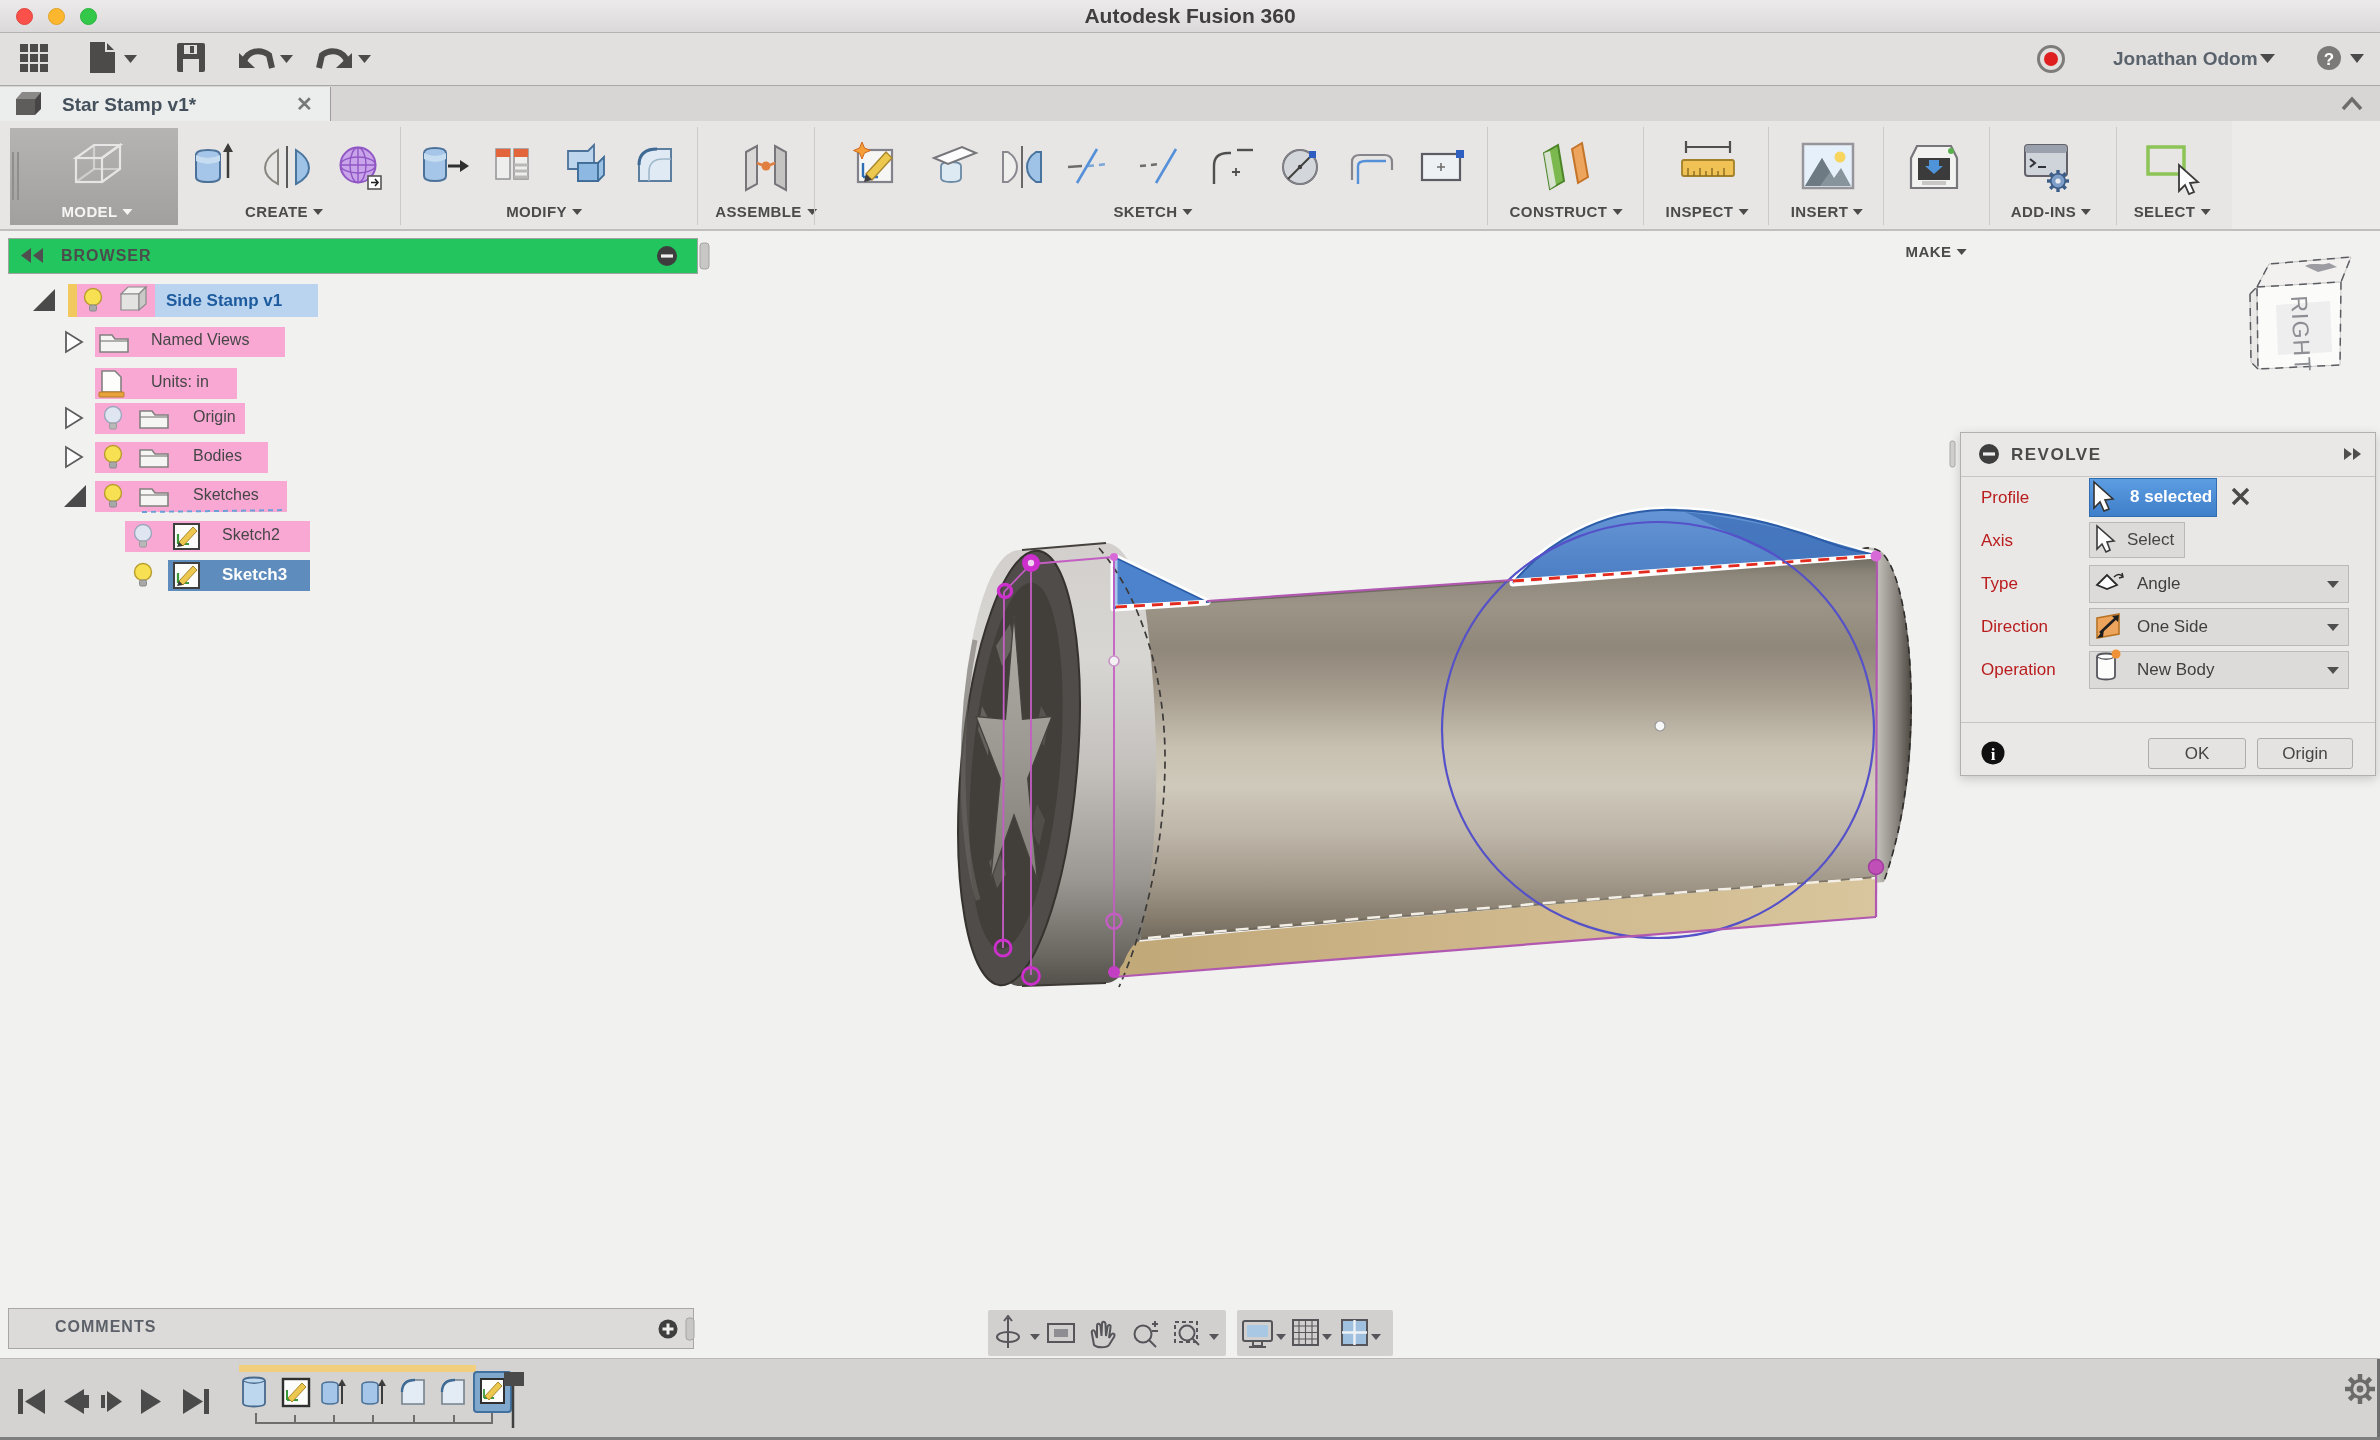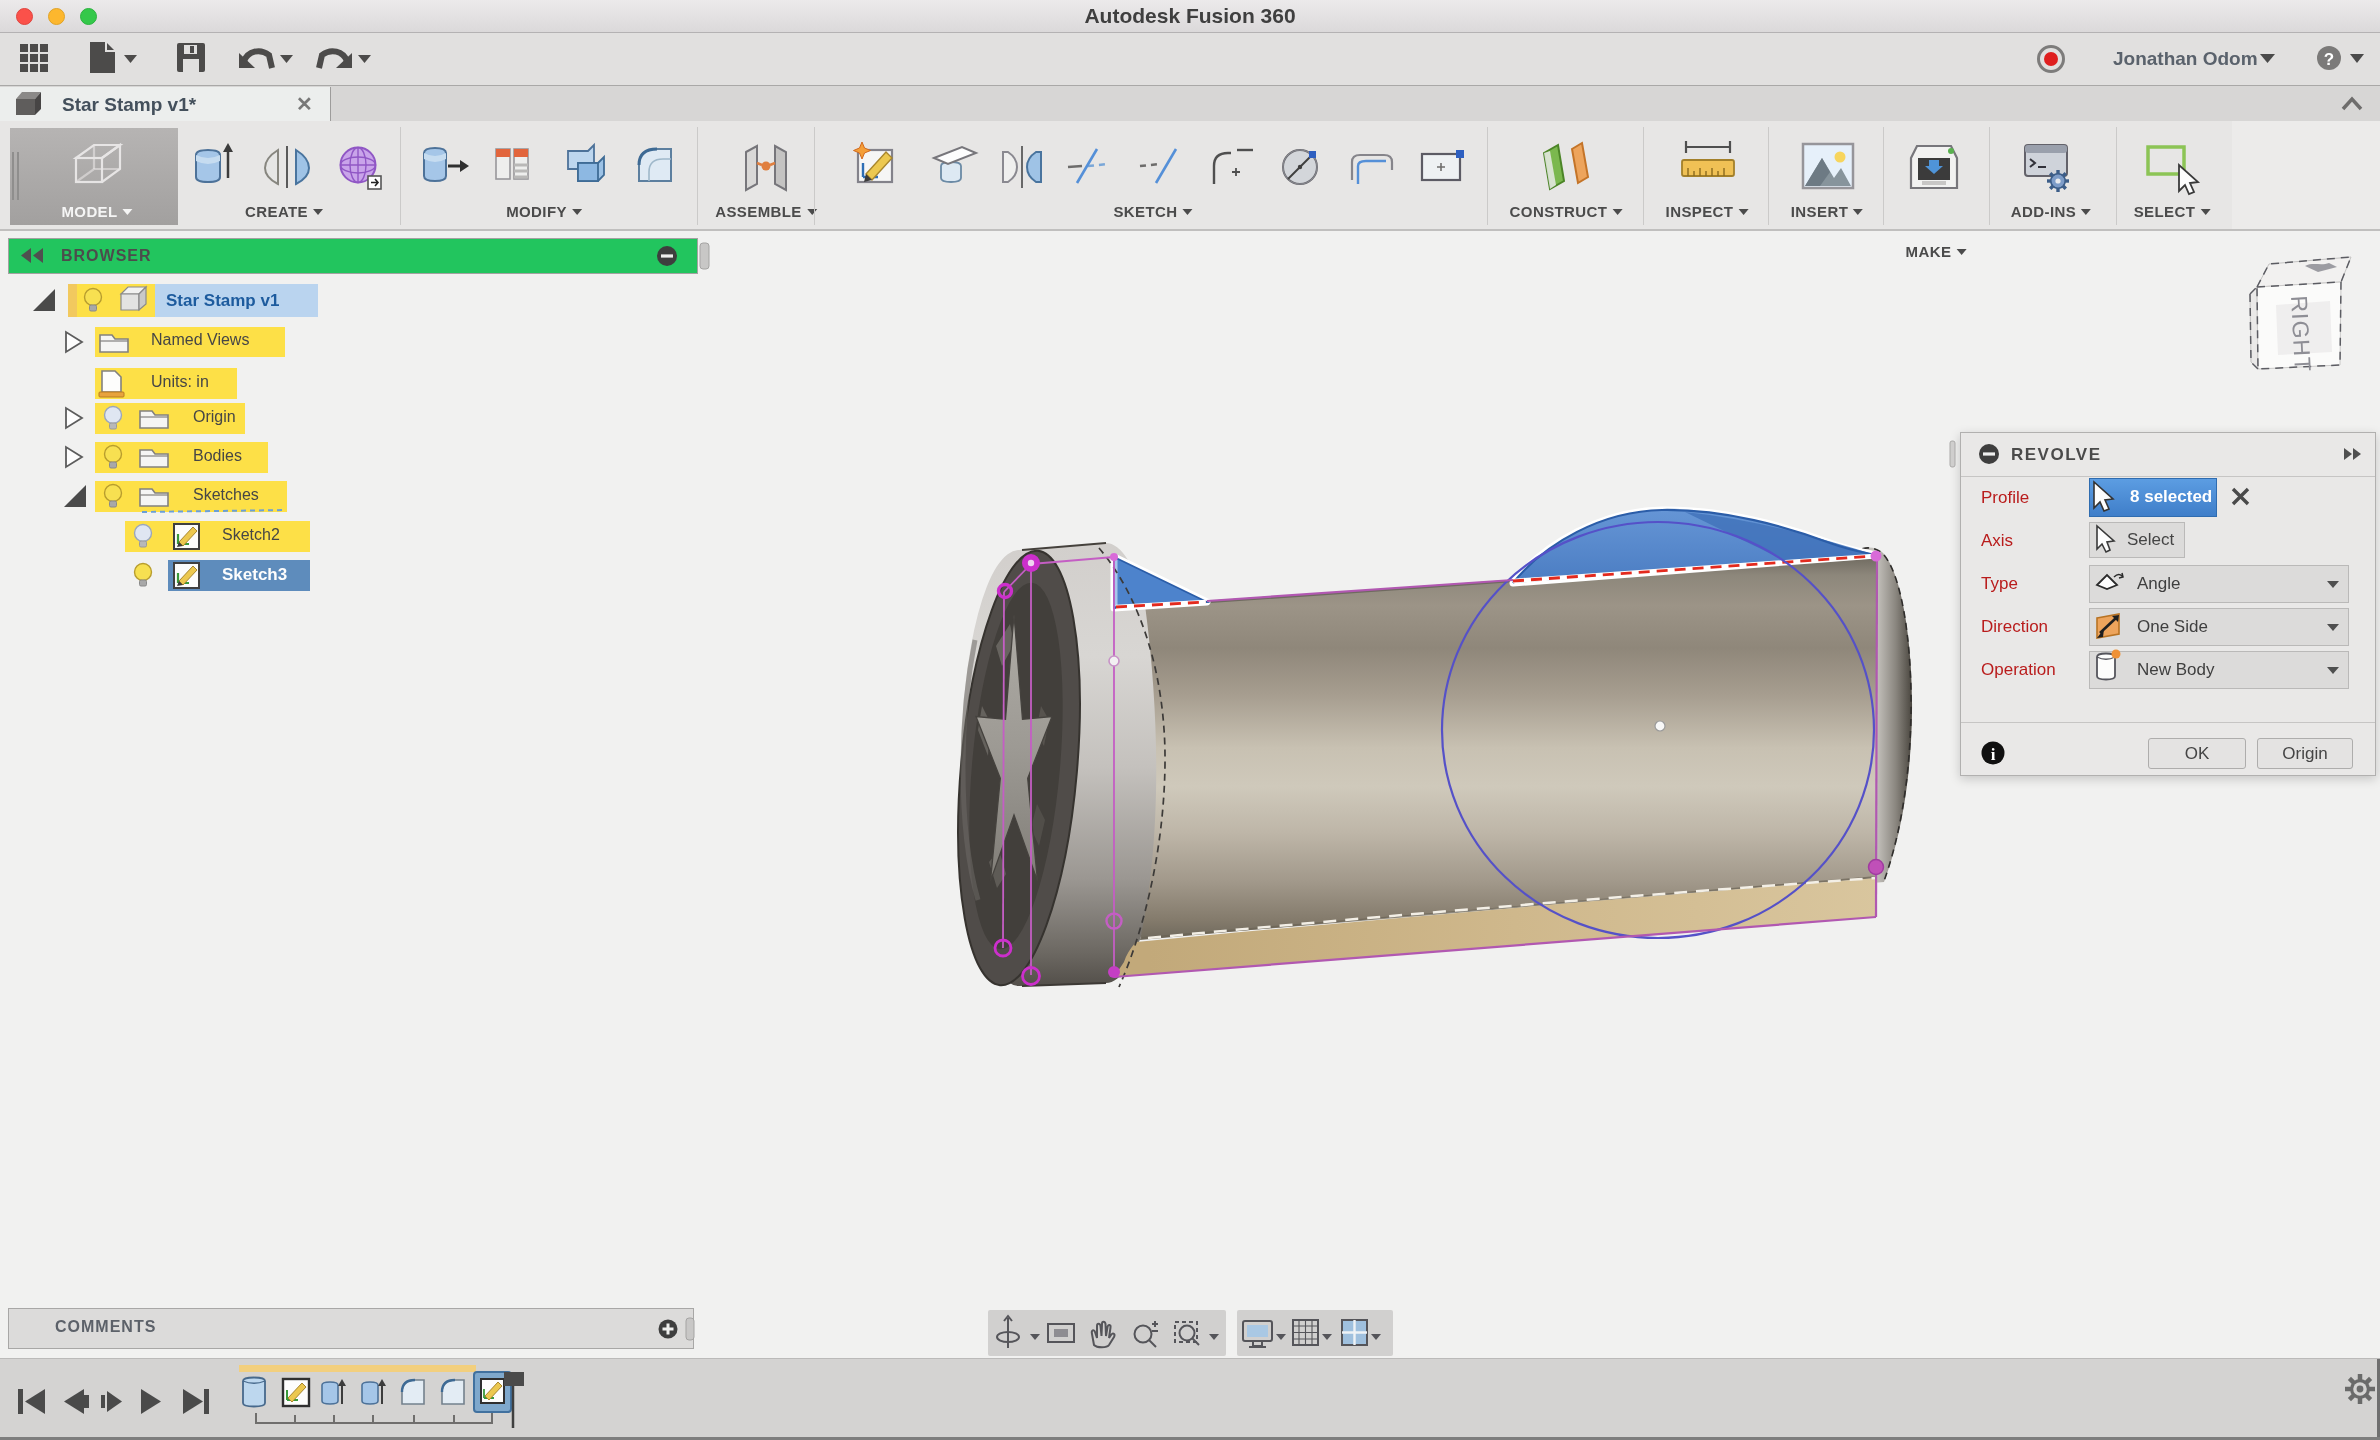--- a/index.html
+++ b/index.html
@@ -29,21 +29,21 @@
     letter-spacing:0.4px; white-space:nowrap; transform:translateX(-50%); }
   .rlabel .car { display:inline-block; width:0; height:0; border-left:5px solid transparent;
     border-right:5px solid transparent; border-top:6px solid #4b4b4b; margin-left:5px; vertical-align:2px;}
   .rdiv { position:absolute; top:6px; width:1px; height:98px; background:#cbcac9; }
 
   
   #bheader { left:8px; top:238px; width:690px; height:36px; background:#22c55e;
     border:1px solid #a3a2a1; }
   #bheader .bt { position:absolute; left:52px; top:8px; font-size:16px; color:#4c4c4c;
     letter-spacing:1px; font-weight:bold; }
-  .chip { position:absolute; background:#fde047; }
+  .chip { position:absolute; background:#f9a8d4; }
   .chip span { position:absolute; white-space:nowrap; font-size:16px; color:#464646; }
 
   
   #dlg { left:1960px; top:432px; width:416px; height:344px; background:#e9e8e7;
     border:1px solid #b1b0af; box-shadow:0 3px 10px rgba(0,0,0,0.18); }
   #dlg .dtitle { position:absolute; left:50px; top:12px; font-size:17px; color:#4a4a4a;
     letter-spacing:1.5px; font-weight:bold;}
   #dlg .hr1 { position:absolute; left:0; top:43px; width:100%; height:1px; background:#c6c5c4; }
   #dlg .hr2 { position:absolute; left:0; top:289px; width:100%; height:1px; background:#c6c5c4; }
   #dlg .lab { position:absolute; left:20px; font-size:17px; color:#b91c1c; }
@@ -106,21 +106,21 @@
   <div class="rdiv" style="left:1989px;"></div>
   <div class="rdiv" style="left:2116px;"></div>
 </div>
 
 <div class="abs" id="bheader">
     <span class="bt">BROWSER</span>
   </div>
 <div class="chip" style="left:68px; top:284px; width:250px; height:33px;"></div>
 <div class="abs" style="left:68px; top:284px; width:9px; height:33px; background:#f2c95e;"></div>
 <div class="abs" style="left:155px; top:284px; width:163px; height:33px; background:#bad4ef;"></div>
-<div class="abs" style="left:166px; top:291px; font-size:17px; font-weight:bold; color:#1d5b9e;">Star Stamp v1</div>
+<div class="abs" style="left:166px; top:291px; font-size:17px; font-weight:bold; color:#1d5b9e;">Side Stamp v1</div>
 <div class="chip" style="left:95px; top:327px; width:190px; height:30px;">
     <span style="left:56px; top:4px;">Named Views</span>
   </div>
 <div class="chip" style="left:95px; top:368px; width:142px; height:31px;">
     <span style="left:56px; top:5px;">Units: in</span>
   </div>
 <div class="chip" style="left:95px; top:403px; width:150px; height:31px;">
     <span style="left:98px; top:5px;">Origin</span>
   </div>
 <div class="chip" style="left:95px; top:442px; width:173px; height:31px;">

